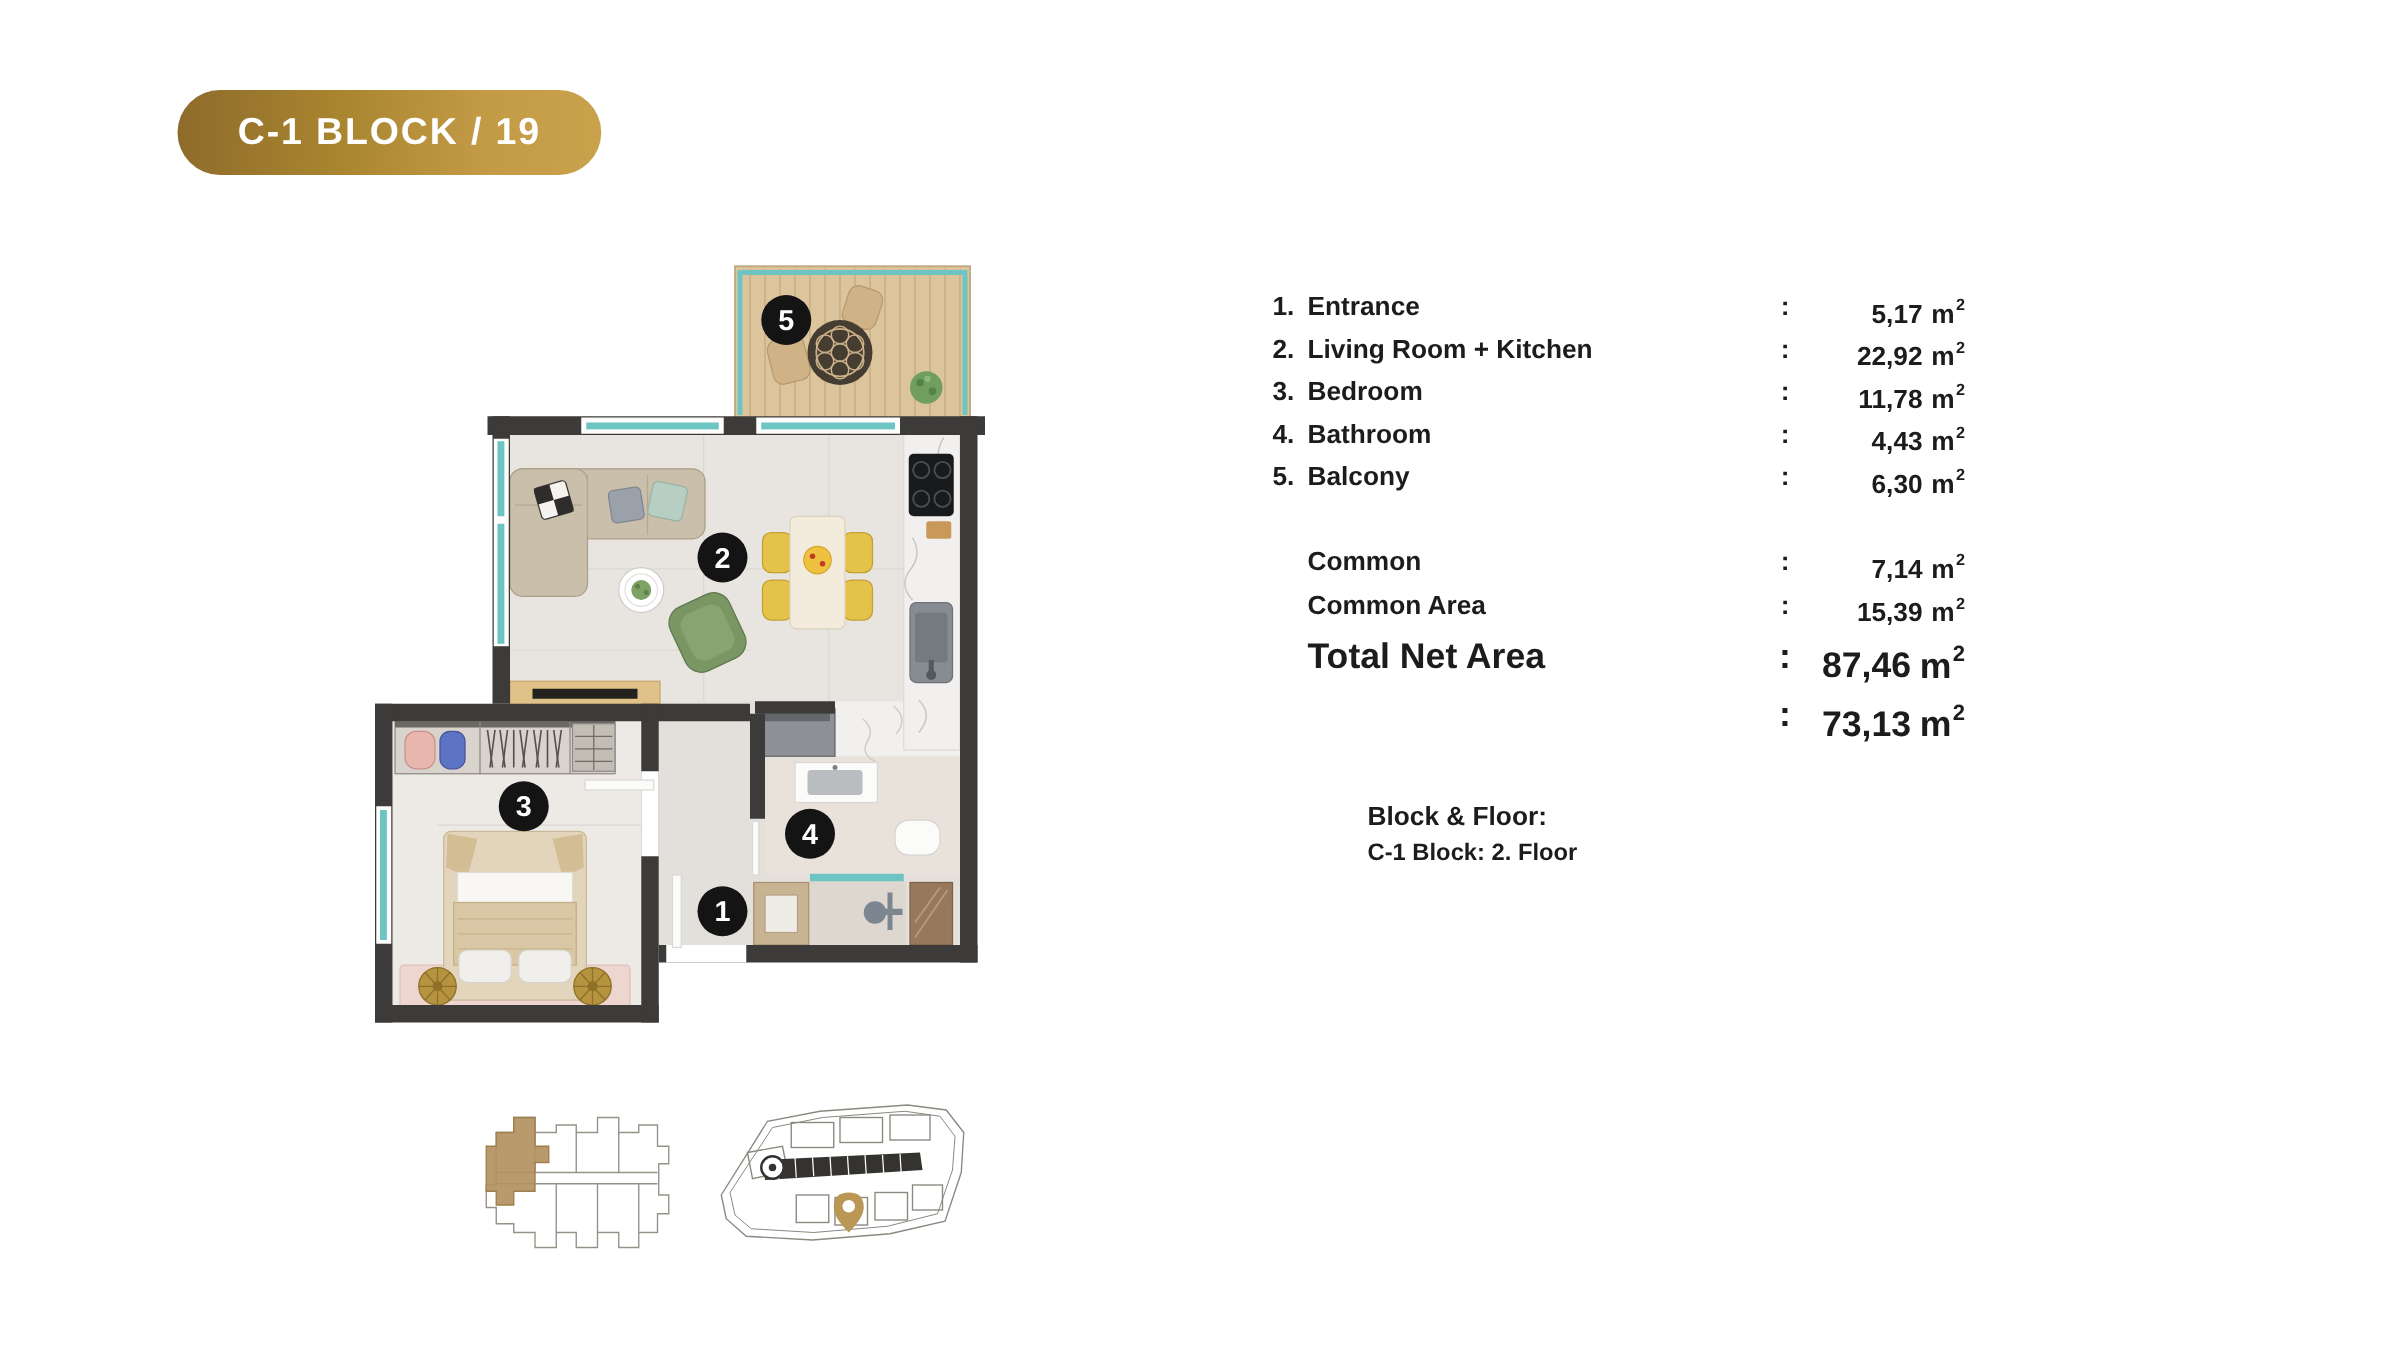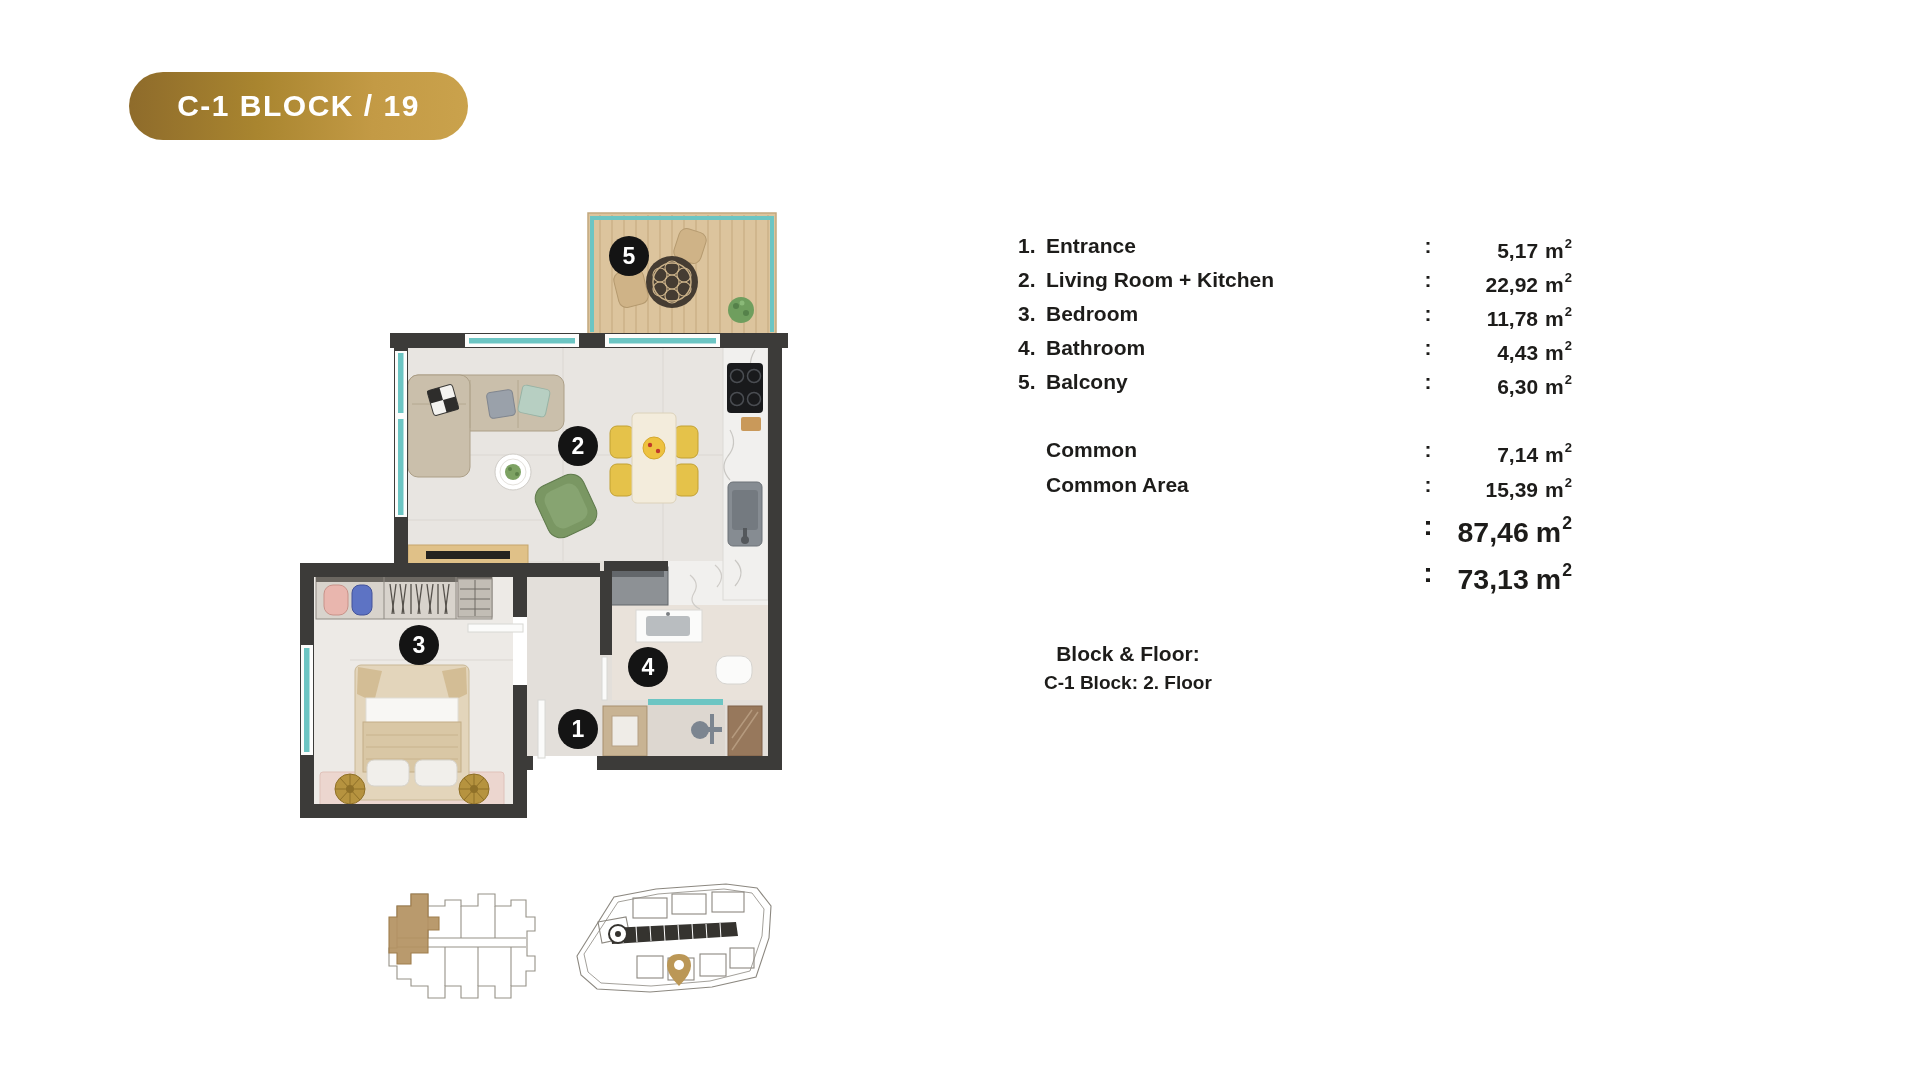--- a/index.html
+++ b/index.html
@@ -1,38 +1,38 @@
 <!DOCTYPE html>
 <html><head>
 <meta charset="utf-8">
 <style>
   html,body{margin:0;padding:0;background:#ffffff;}
   .canvas{position:relative;width:1920px;height:1080px;background:#ffffff;overflow:hidden;
           font-family:"Liberation Sans",sans-serif;color:#1d1c1a;}
   
   .badge{position:absolute;display:flex;align-items:center;justify-content:center;
          color:#fff;font-weight:bold;border-radius:40px;}
-  .badge-left{left:129px;top:72px;width:339px;height:68px;font-size:30px;letter-spacing:1.5px;
+  .badge-left{left:142px;top:72px;width:339px;height:68px;font-size:30px;letter-spacing:1.5px;
          background:linear-gradient(92deg,#8e6b2b 0%,#a9852f 38%,#c39a45 72%,#caa24c 100%);}
   .badge-right{left:998px;top:78px;width:573px;height:76px;font-size:33px;letter-spacing:1px;
          background:linear-gradient(92deg,#8a6428 0%,#a8842e 35%,#d3ac57 72%,#c09441 100%);}
   
   .areas{position:absolute;left:1018px;top:229px;width:554px;}
   .row{position:relative;height:34px;line-height:34px;font-size:21px;font-weight:700;}
   .row.mid{height:35px;line-height:35px;}
   .row.big{height:47px;line-height:47px;font-size:28.5px;}
   .spacer1{height:33px;}
   .num{position:absolute;left:0;}
   .lbl{position:absolute;left:28px;white-space:nowrap;}
   .colon{position:absolute;left:404px;width:12px;text-align:center;}
   .val{position:absolute;right:0;text-align:right;white-space:nowrap;}
   .unit{margin-left:7px;}
   .val sup{font-size:62%;position:relative;top:-2px;margin-left:1px;}
   
-  .blockfloor{position:absolute;left:1044px;top:641px;text-align:center;}
+  .blockfloor{position:absolute;left:1094px;top:641px;}
   .bf-title{font-size:21px;font-weight:700;line-height:26px;}
   .bf-value{font-size:19px;font-weight:700;line-height:26px;margin-top:3px;}
   
   .plan-svg{position:absolute;left:290px;top:200px;}
   .mini-svg{position:absolute;left:380px;top:876px;}
 </style>
 </head>
 <body>
 
 <div class="canvas">
@@ -328,20 +328,21 @@
       <span class="lbl">Common</span>
       <span class="colon">:</span>
       <span class="val"><span>7,14</span><span class="unit"><span>m</span><sup>2</sup></span></span>
     </div>
     <div class="row mid">
       <span class="lbl">Common Area</span>
       <span class="colon">:</span>
       <span class="val"><span>15,39</span><span class="unit"><span>m</span><sup>2</sup></span></span>
     </div>
     <div class="row big">
+      <span class="lbl">Total Net Area</span>
       <span class="colon">:</span>
       <span class="val"><span>87,46</span><span class="unit"><span>m</span><sup>2</sup></span></span>
     </div>
     <div class="row big">
       <span class="colon">:</span>
       <span class="val"><span>73,13</span><span class="unit"><span>m</span><sup>2</sup></span></span>
     </div>
   </div>
 
   <div class="blockfloor">

